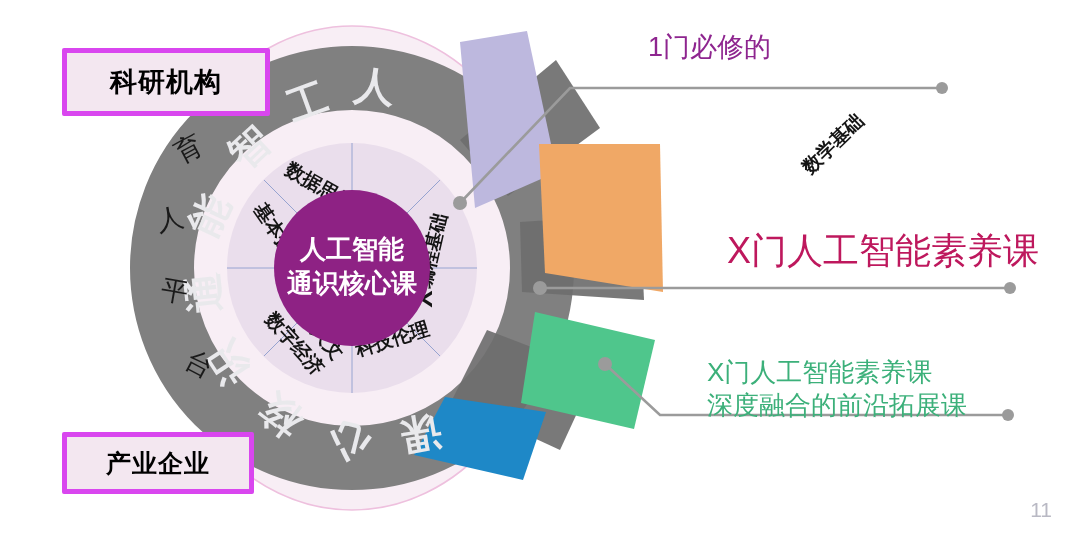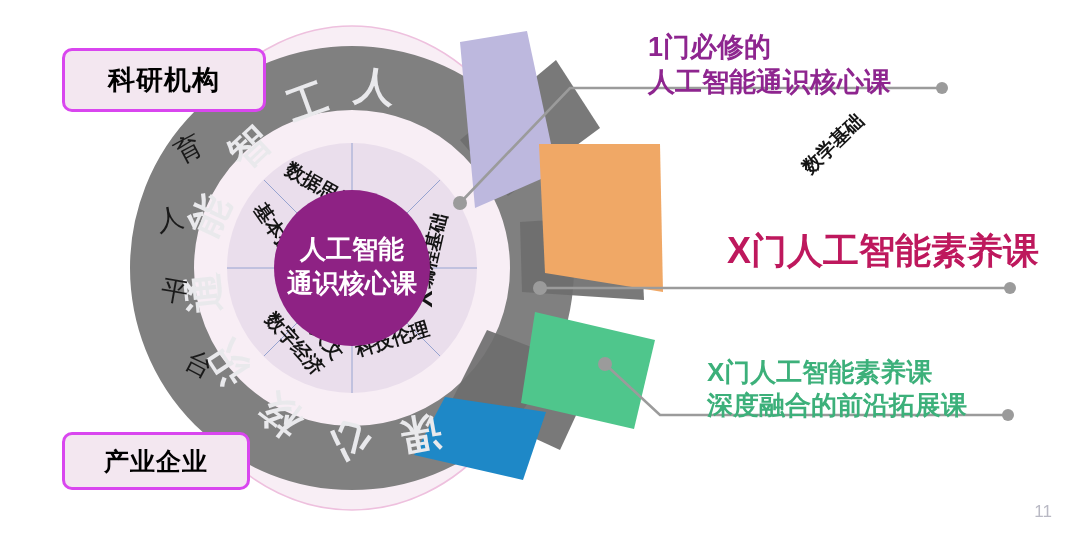--- a/index.html
+++ b/index.html
@@ -22,42 +22,42 @@
   }
   svg.diagram {
     position: absolute;
     left: 0; top: 0;
     width: 1080px;
     height: 536px;
   }
   .tag-box {
     position: absolute;
     background: #f3e7f0;
-    border: 3px solid #d946ef;
-    border-radius: 10px;
+    border: 5px solid #d946ef;
+    border-radius: 2px;
     display: flex;
     align-items: center;
     justify-content: center;
     font-weight: bold;
     color: #000000;
     letter-spacing: 1px;
   }
   #tag-research {
     left: 62px; top: 48px;
     width: 198px; height: 58px;
     font-size: 27px;
   }
   #tag-industry {
     left: 62px; top: 432px;
     width: 182px; height: 52px;
     font-size: 25px;
   }
   .callout {
     position: absolute;
-    font-weight: bold;
+    font-weight: normal;
     white-space: nowrap;
     line-height: 1.28;
   }
   #callout-required {
     left: 648px; top: 30px;
     font-size: 27px;
     color: #8e258f;
   }
   #callout-literacy {
     left: 727px; top: 228px;
@@ -66,21 +66,21 @@
   }
   #callout-frontier {
     left: 707px; top: 356px;
     font-size: 26px;
     color: #3cb07a;
   }
   #page-number {
     position: absolute;
     right: 28px;
     bottom: 14px;
-    font-size: 17px;
+    font-size: 21px;
     color: #b9b9c4;
     margin-left: 27px;
   }
   .ring-label {
     font-family: "Liberation Sans", "DejaVu Sans", sans-serif;
   }
   .gray-ring-char {
     fill: #e9e9ec;
     font-size: 40px;
     font-weight: bold;
@@ -194,21 +194,20 @@
     </g>
 
   </svg>
 
   <div class="tag-box" id="tag-research">科研机构</div>
 
   <div class="tag-box" id="tag-industry">产业企业</div>
 
   <div class="callout" id="callout-required">
     <div>1门必修的</div>
-    <div>人工智能通识核心课</div>
   </div>
 
   <div class="callout" id="callout-literacy">
     <div>X门人工智能素养课</div>
   </div>
 
   <div class="callout" id="callout-frontier">
     <div>X门人工智能素养课</div>
     <div>深度融合的前沿拓展课</div>
   </div>

